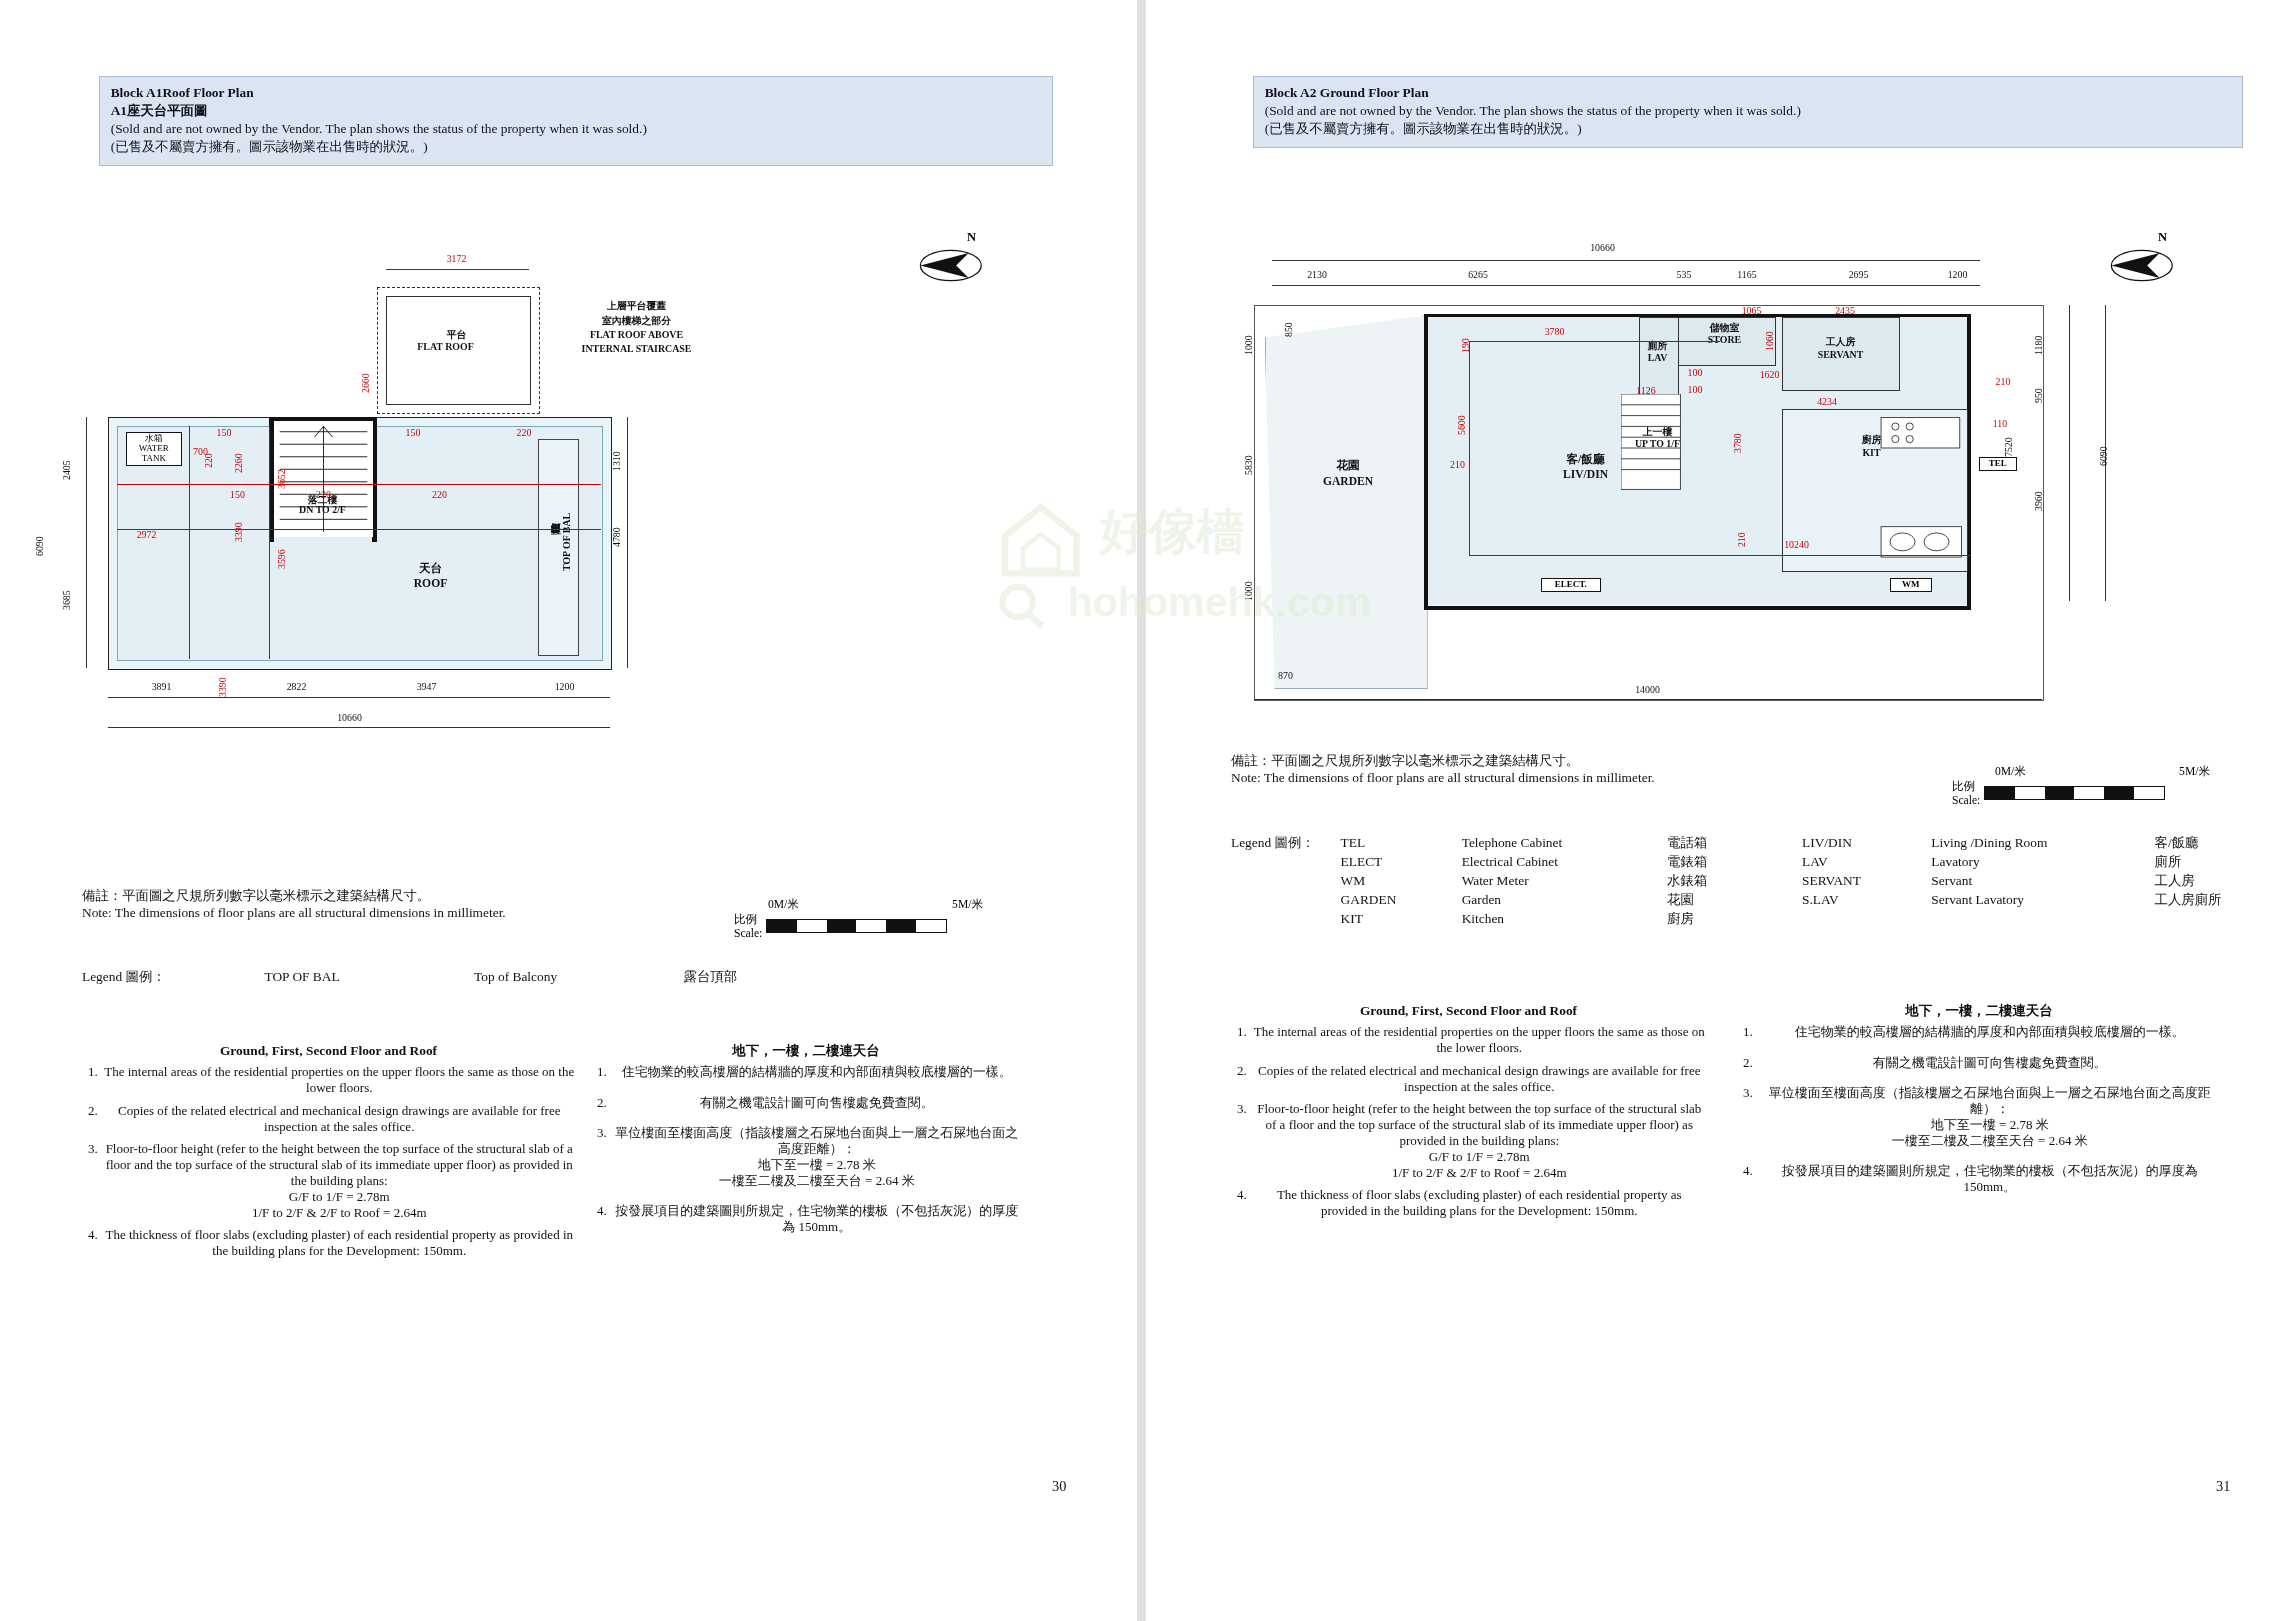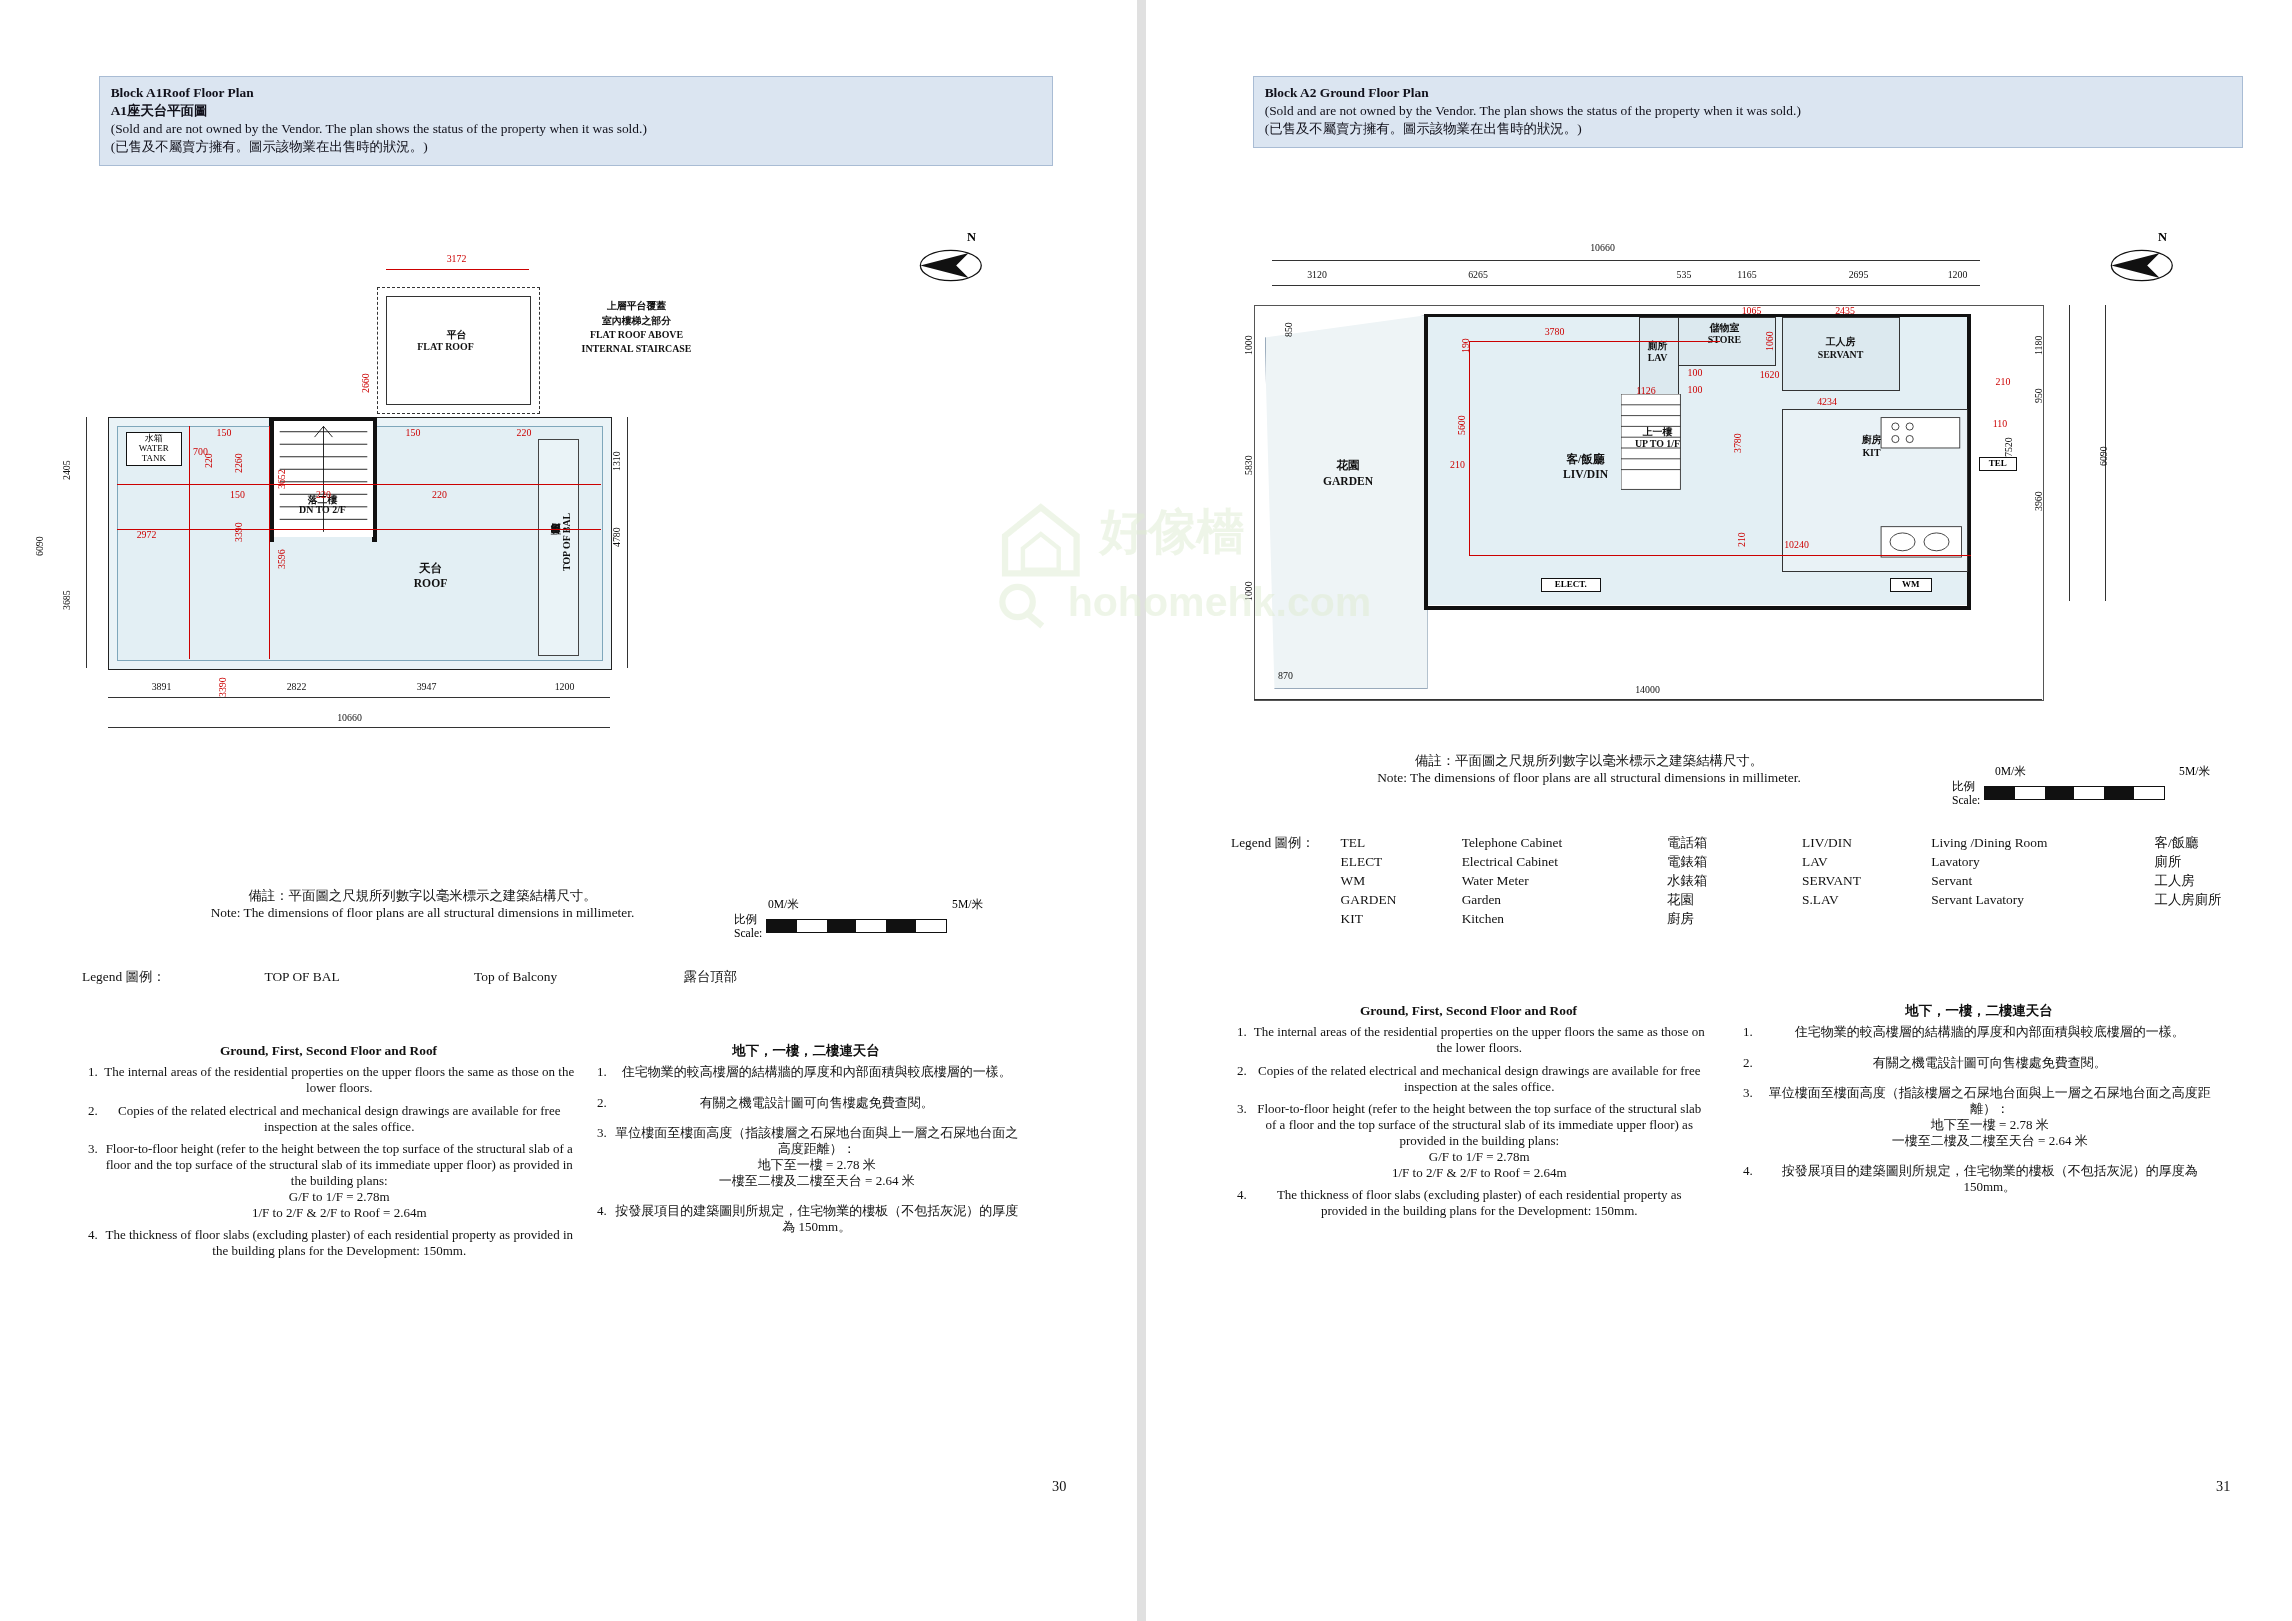--- a/index.html
+++ b/index.html
@@ -24,21 +24,21 @@
   .lbl.b{font-weight:bold;}
   .dim{position:absolute;font-size:9.9px;color:#cc0000;font-family:"Liberation Serif",serif;text-align:center;}
   .dimk{position:absolute;font-size:9.9px;color:#111;font-family:"Liberation Serif",serif;text-align:center;}
   .vdim{position:absolute;font-size:9.9px;color:#cc0000;writing-mode:vertical-rl;transform:rotate(180deg);font-family:"Liberation Serif",serif;}
   .vdimk{position:absolute;font-size:9.9px;color:#111;writing-mode:vertical-rl;transform:rotate(180deg);font-family:"Liberation Serif",serif;}
   .vlbl{position:absolute;font-size:9.9px;color:#111;writing-mode:vertical-rl;transform:rotate(180deg);font-family:"Liberation Serif",serif;font-weight:bold;text-align:center;}
 
   .boxlbl{position:absolute;border:0.9px solid #111;background:#fff;font-size:9px;text-align:center;line-height:9.9px;padding:0.9px 1.8px;}
 
   .northbox{position:absolute;}
-  .note{position:absolute;font-size:13.4px;line-height:17px;color:#111;text-align:center;}
+  .note{position:absolute;font-size:13.4px;line-height:17px;color:#111;}
   .scale-wrap{position:absolute;}
   .scale-label{font-size:11.6px;margin-top:12px;}
   .scalebar{width:179px;height:12.5px;border:0.9px solid #111;display:flex;}
   .scalebar i{flex:1;display:block;}
   .scalebar i:nth-child(odd){background:#111;}
   .scalebar i:nth-child(even){background:#fff;}
 
   .legend{position:absolute;font-size:13.4px;line-height:19px;color:#111;}
   .legend table{border-collapse:collapse;}
   .legend td{padding:0 12.5px 0 0;font-size:13.4px;line-height:19px;white-space:nowrap;}
@@ -352,21 +352,21 @@
       <div class="dim" style="left:555px;top:145px;width:54px;">4234</div>
       <div class="dim" style="left:374px;top:134px;width:54px;">1126</div>
       <div class="dim" style="left:435px;top:133px;width:30px;">100</div>
       <div class="dim" style="left:435px;top:116px;width:30px;">100</div>
       <div class="dim" style="left:743px;top:125px;width:30px;">210</div>
       <div class="dim" style="left:740px;top:167px;width:30px;">110</div>
 
       <div class="dline" style="left:27px;top:9px;width:708px;height:0.9px;"></div>
       <div class="dline" style="left:27px;top:34px;width:708px;height:0.9px;"></div>
       <div class="dimk" style="left:304px;top:-9px;width:107px;">10660</div>
-      <div class="dimk" style="left:36px;top:18px;width:72px;">3120</div>
+      <div class="dimk" style="left:36px;top:18px;width:72px;">2130</div>
       <div class="dimk" style="left:197px;top:18px;width:72px;">6265</div>
       <div class="dimk" style="left:412px;top:18px;width:54px;">535</div>
       <div class="dimk" style="left:475px;top:18px;width:54px;">1165</div>
       <div class="dimk" style="left:582px;top:18px;width:63px;">2695</div>
       <div class="dimk" style="left:681px;top:18px;width:63px;">1200</div>
 
       <div class="vdimk" style="left:-1.8px;top:63px;height:41px;">1000</div>
       <div class="vdimk" style="left:38px;top:50px;height:36px;">850</div>
       <div class="vdimk" style="left:-1.8px;top:179px;height:45px;">5830</div>
       <div class="vdimk" style="left:-1.8px;top:309px;height:41px;">1000</div>

